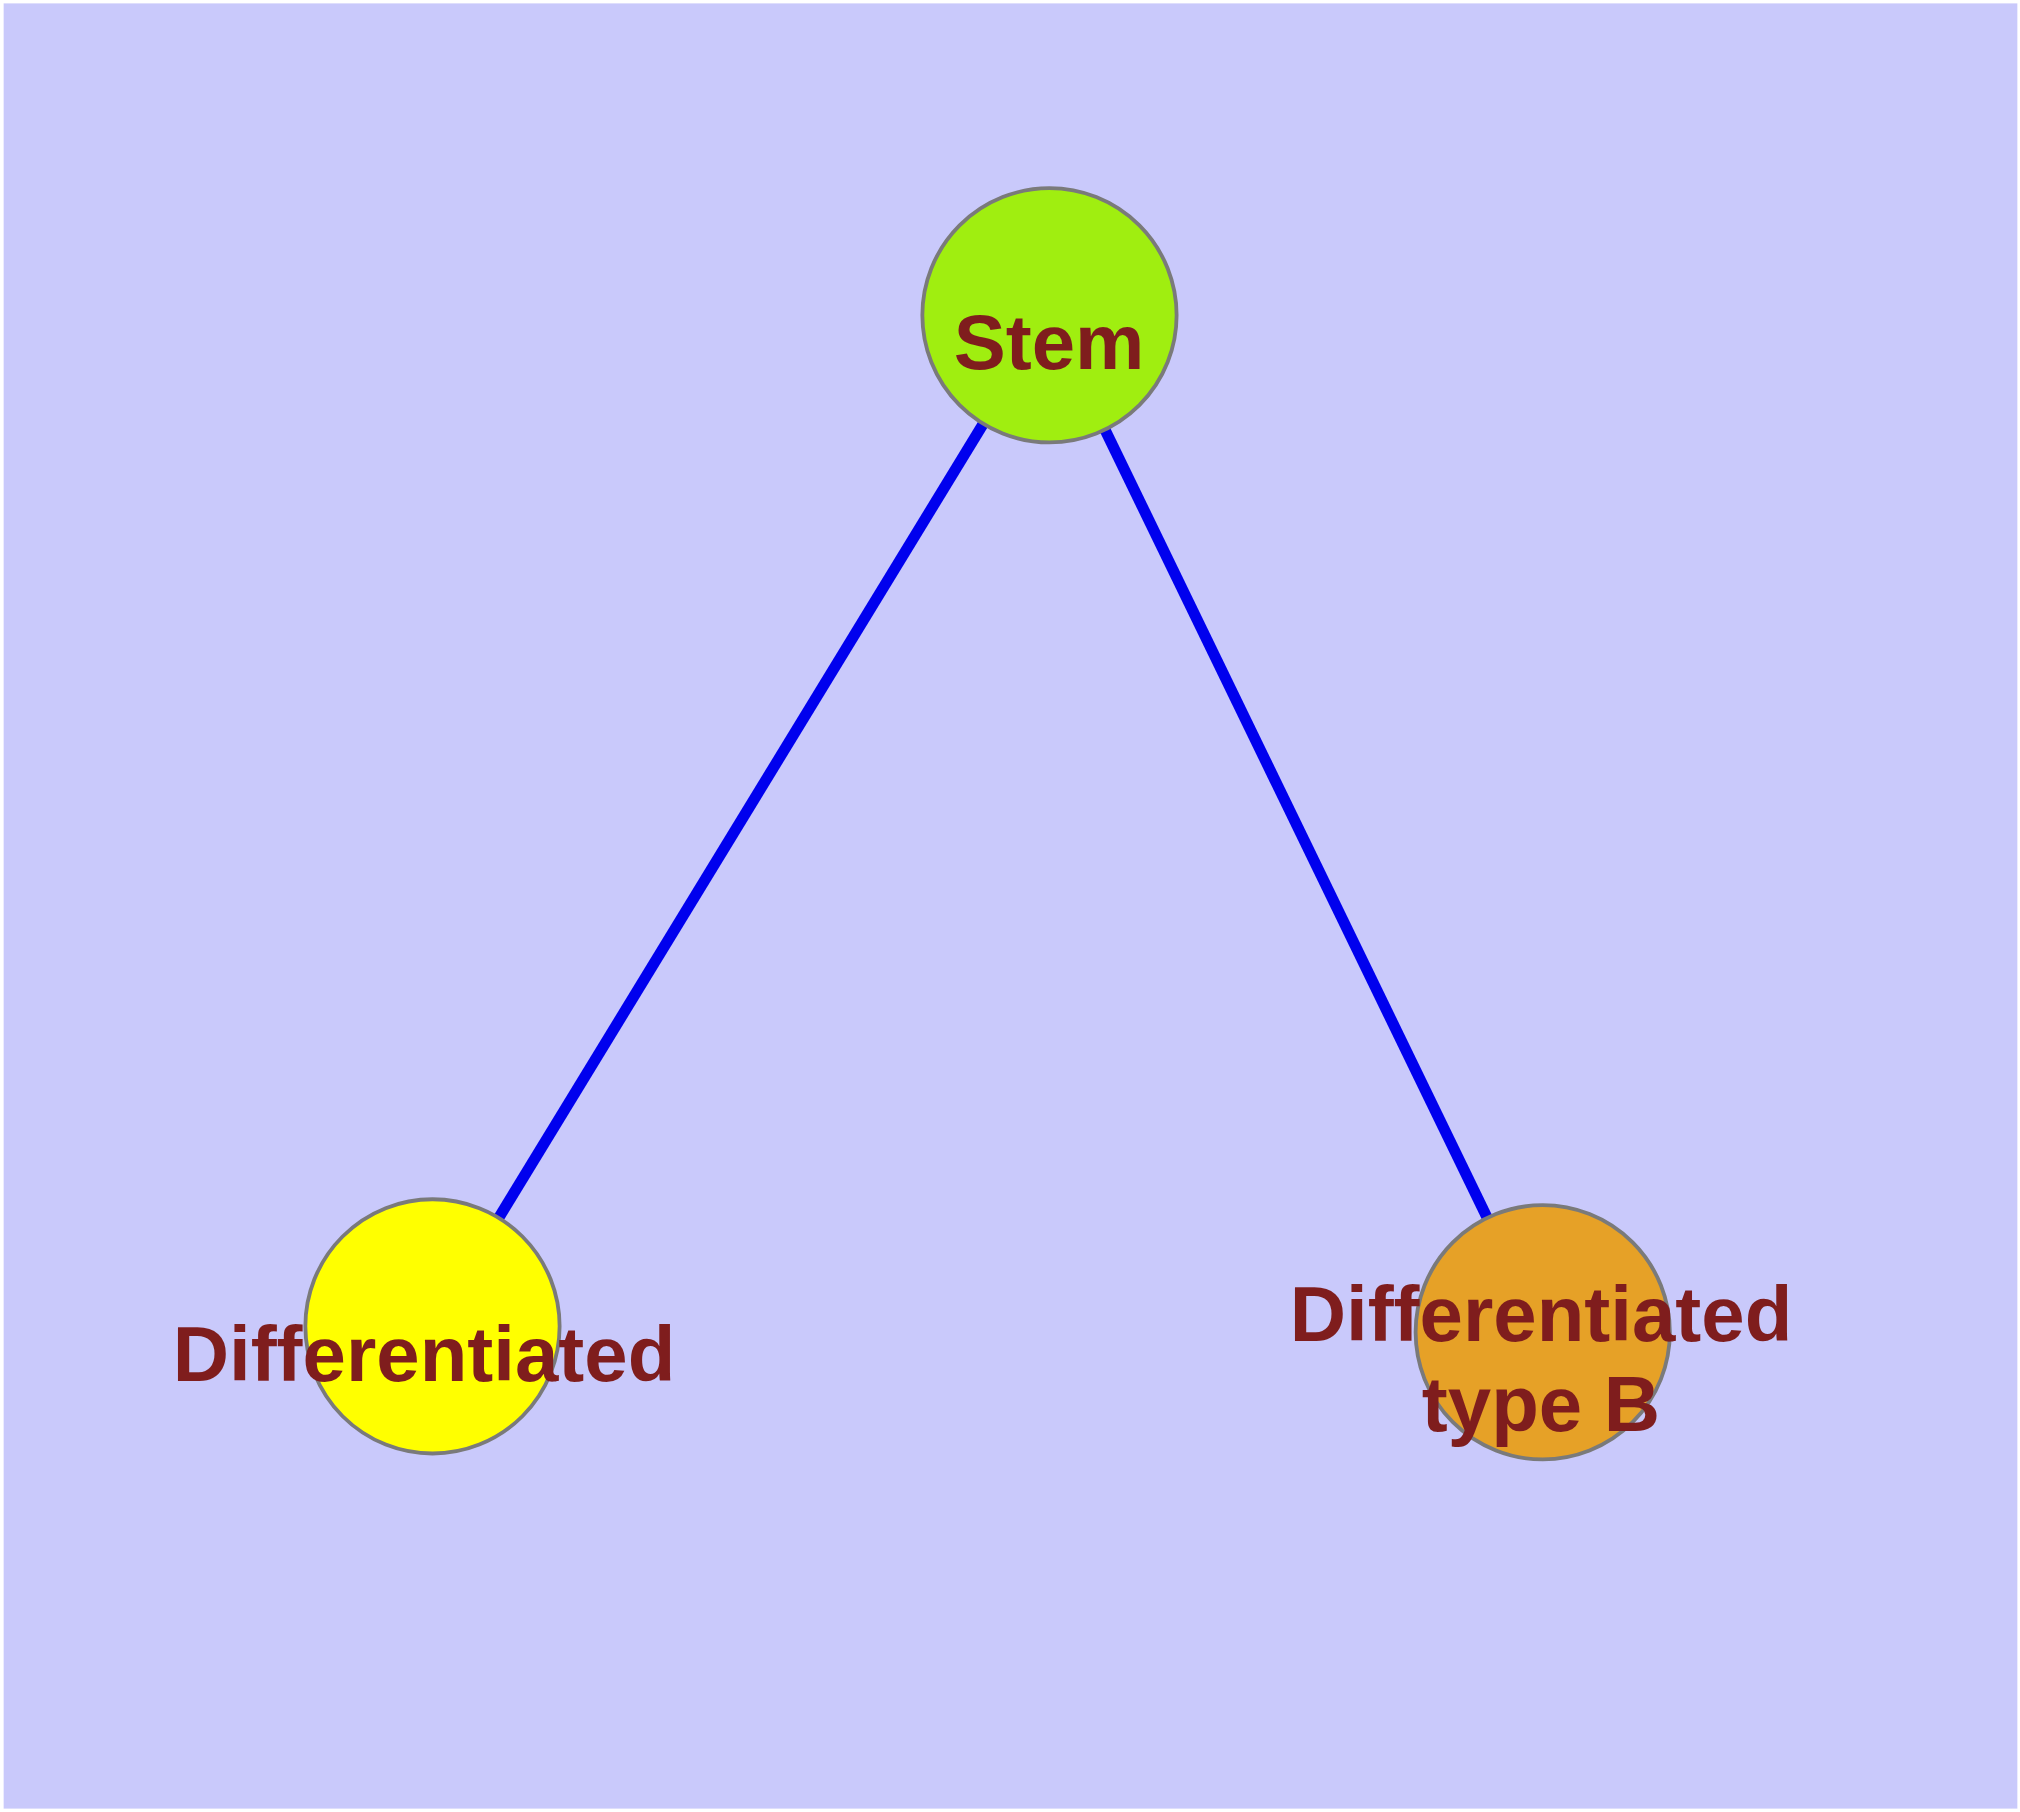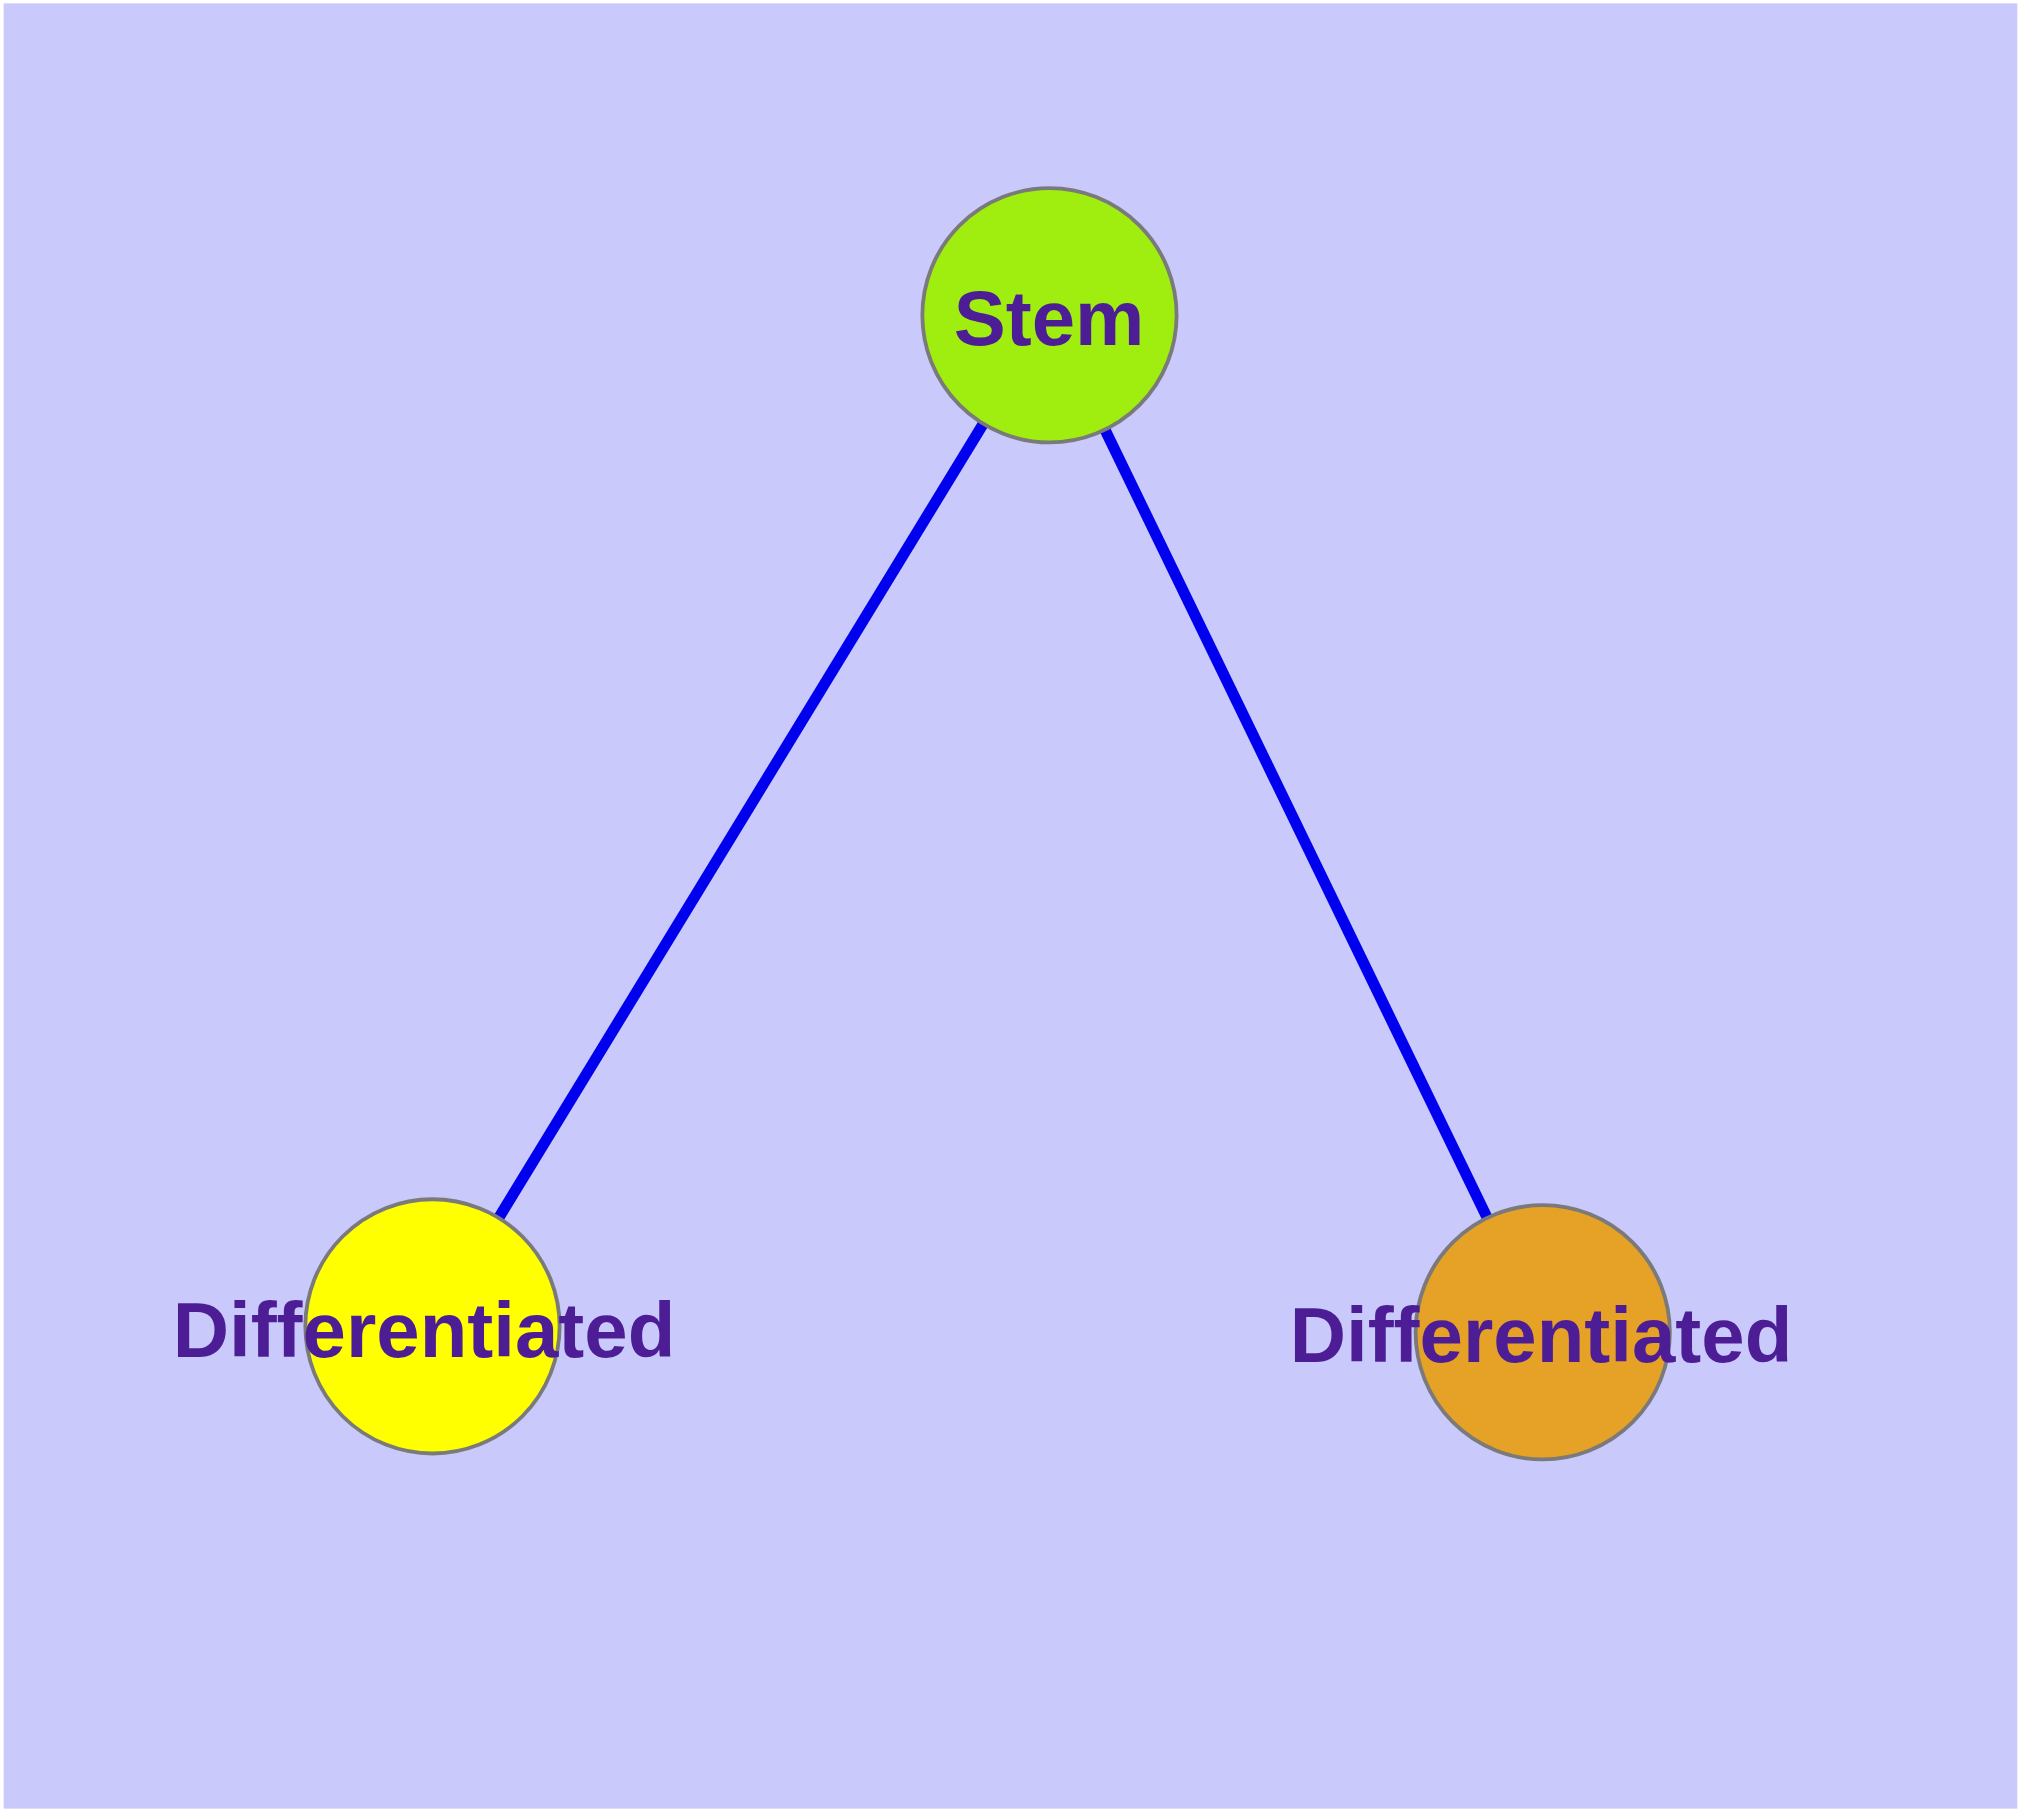--- a/index.html
+++ b/index.html
@@ -29,23 +29,24 @@
   }
   .node-circle {
     stroke-width: 4.5px;
   }
   .node-label {
     position: absolute;
     transform: translate(-50%, -50%);
     font-weight: bold;
     font-size: 78px;
     line-height: 1.15;
-    color: #4c1d95;
+    color: #7f1d1d;
     text-align: center;
     white-space: nowrap;
+    margin-top: 24px;
   }
   .node-label .line {
     display: block;
   }
 </style>
 </head>
 <body>
 
 <div class="frame">
 
@@ -66,16 +67,17 @@
   <div class="node-label" style="left:1049px; top:319px;">
     <span class="line">Stem</span>
   </div>
 
   <div class="node-label" style="left:424px; top:1331px;">
     <span class="line">Differentiated</span>
   </div>
 
   <div class="node-label" style="left:1541px; top:1336px;">
     <span class="line">Differentiated</span>
+    <span class="line">type B</span>
   </div>
 
 </div>
 
 
 </body></html>

